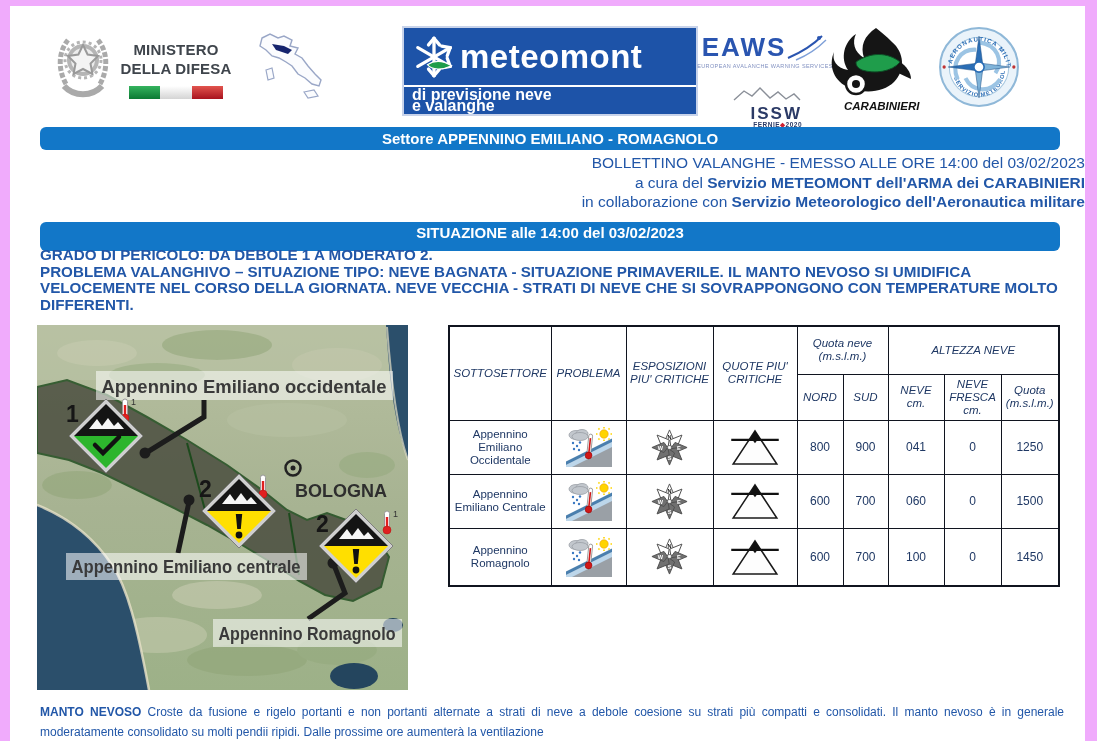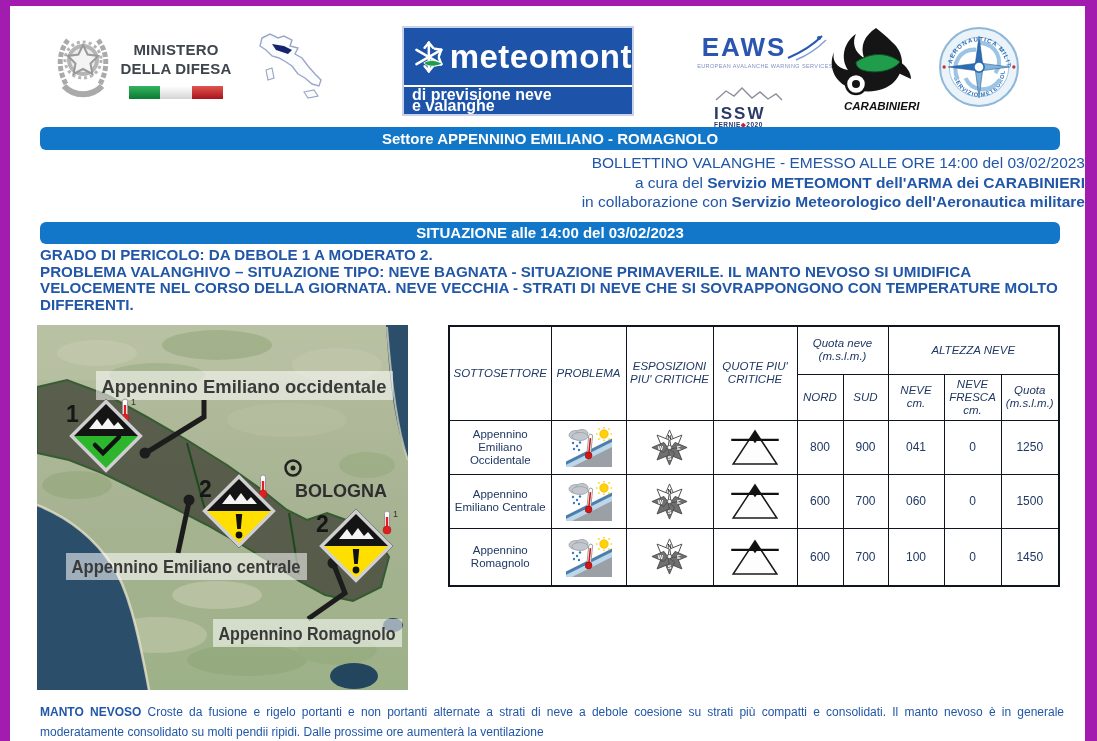--- a/index.html
+++ b/index.html
@@ -1,52 +1,52 @@
 <!DOCTYPE html>
 <html><head>
 <meta charset="utf-8">
 <style>
   html,body{margin:0;padding:0;}
   body{width:1097px;height:741px;overflow:hidden;background:#39404e;font-family:"Liberation Sans",sans-serif;position:relative;}
-  .frame{position:absolute;inset:0;background:#a21caf;}
+  .frame{position:absolute;inset:0;background:#f0abfc;}
   .page{position:absolute;left:10px;top:6px;width:1075px;height:735px;background:#ffffff;overflow:hidden;}
 
   
   .logos{position:absolute;top:8px;left:0;width:100%;height:112px;}
   .logo-emblem{position:absolute;left:42px;top:12px;}
   .logo-min-text{position:absolute;left:110px;top:26px;width:112px;text-align:center;}
   .min-name div{font-size:15px;font-weight:bold;color:#3f454c;line-height:19px;letter-spacing:.2px;}
   .min-flag{display:flex;height:13px;width:94px;margin:8px auto 0;}
   .min-flag span{flex:1;}
   .fg{background:linear-gradient(#35b35e,#0b7a33);}
   .fw{background:linear-gradient(#ffffff,#d4d4d4);}
   .fr{background:linear-gradient(#e2544e,#a8131e);}
   .logo-italy{position:absolute;left:238px;top:16px;}
-  .logo-meteomont{position:absolute;left:392px;top:12px;width:232px;height:90px;background:#1d53a8;border:2px solid #c8d3ea;box-sizing:border-box;}
+  .logo-meteomont{position:absolute;left:392px;top:12px;width:296px;height:90px;background:#1d53a8;border:2px solid #c8d3ea;box-sizing:border-box;}
   .mm-top{height:57px;display:flex;align-items:center;padding-left:8px;}
   .mm-name{color:#fff;font-weight:bold;font-size:33px;letter-spacing:.5px;margin-left:4px;}
   .mm-bottom{height:27px;display:flex;border-top:2px solid #ffffff;}
   .mm-serv{background:#fff;color:#1d53a8;font-weight:bold;font-size:15px;flex:0 0 152px;display:flex;align-items:center;justify-content:center;}
   .mm-tag{color:#fff;font-weight:bold;font-size:16px;line-height:11px;padding:2px 0 0 8px;}
   .mm-tag span{display:block;}
   .logo-eaws{position:absolute;left:676px;top:20px;width:140px;text-align:center;margin-left:9px;}
   .eaws-top{display:flex;align-items:flex-start;justify-content:center;}
   .eaws-name{color:#2a55b0;font-size:26px;font-weight:bold;letter-spacing:2px;line-height:26px;}
   .eaws-tag{font-size:5.5px;color:#8090c0;letter-spacing:.4px;margin-top:1px;white-space:nowrap;}
-  .logo-issw{position:absolute;left:704px;top:72px;width:88px;text-align:left;}
+  .logo-issw{position:absolute;left:704px;top:72px;width:88px;text-align:right;}
   .issw-name{font-size:17px;font-weight:bold;color:#2b3a66;letter-spacing:2px;line-height:15px;}
   .issw-sub{font-size:6.5px;font-weight:bold;color:#2b3a66;letter-spacing:.5px;}
   .issw-sub .dia{color:#cc2233;}
   .logo-carabinieri{position:absolute;left:816px;top:8px;}
   .logo-aeronautica{position:absolute;left:928px;top:12px;}
 
   
   .banner{position:absolute;left:30px;width:1020px;background:#1277c8;color:#ffffff;font-weight:bold;font-size:15px;text-align:center;border-radius:6px;}
   .sector-banner{top:121px;height:23px;line-height:23px;}
-  .situation-banner{top:216px;height:22px;line-height:22px;}
+  .situation-banner{top:216px;height:29px;line-height:22px;}
   .bulletin{position:absolute;top:147px;left:0;width:100%;text-align:right;color:#2257a8;font-size:15.5px;line-height:19.5px;}
   .situation{position:absolute;top:241px;left:30px;width:1026px;color:#2257a8;font-weight:bold;font-size:15.2px;line-height:16.6px;}
 
   
   .map{position:absolute;left:27px;top:319px;width:371px;height:365px;}
 
   
   .data-table{position:absolute;left:438px;top:319px;border-collapse:collapse;table-layout:fixed;border:2.5px solid #10141f;}
   .data-table th,.data-table td{border:1.6px solid #10141f;padding:2px;text-align:center;vertical-align:middle;background:#fff;}
   .data-table th{font-style:italic;font-weight:normal;font-size:11.5px;color:#1f3864;line-height:13px;}

